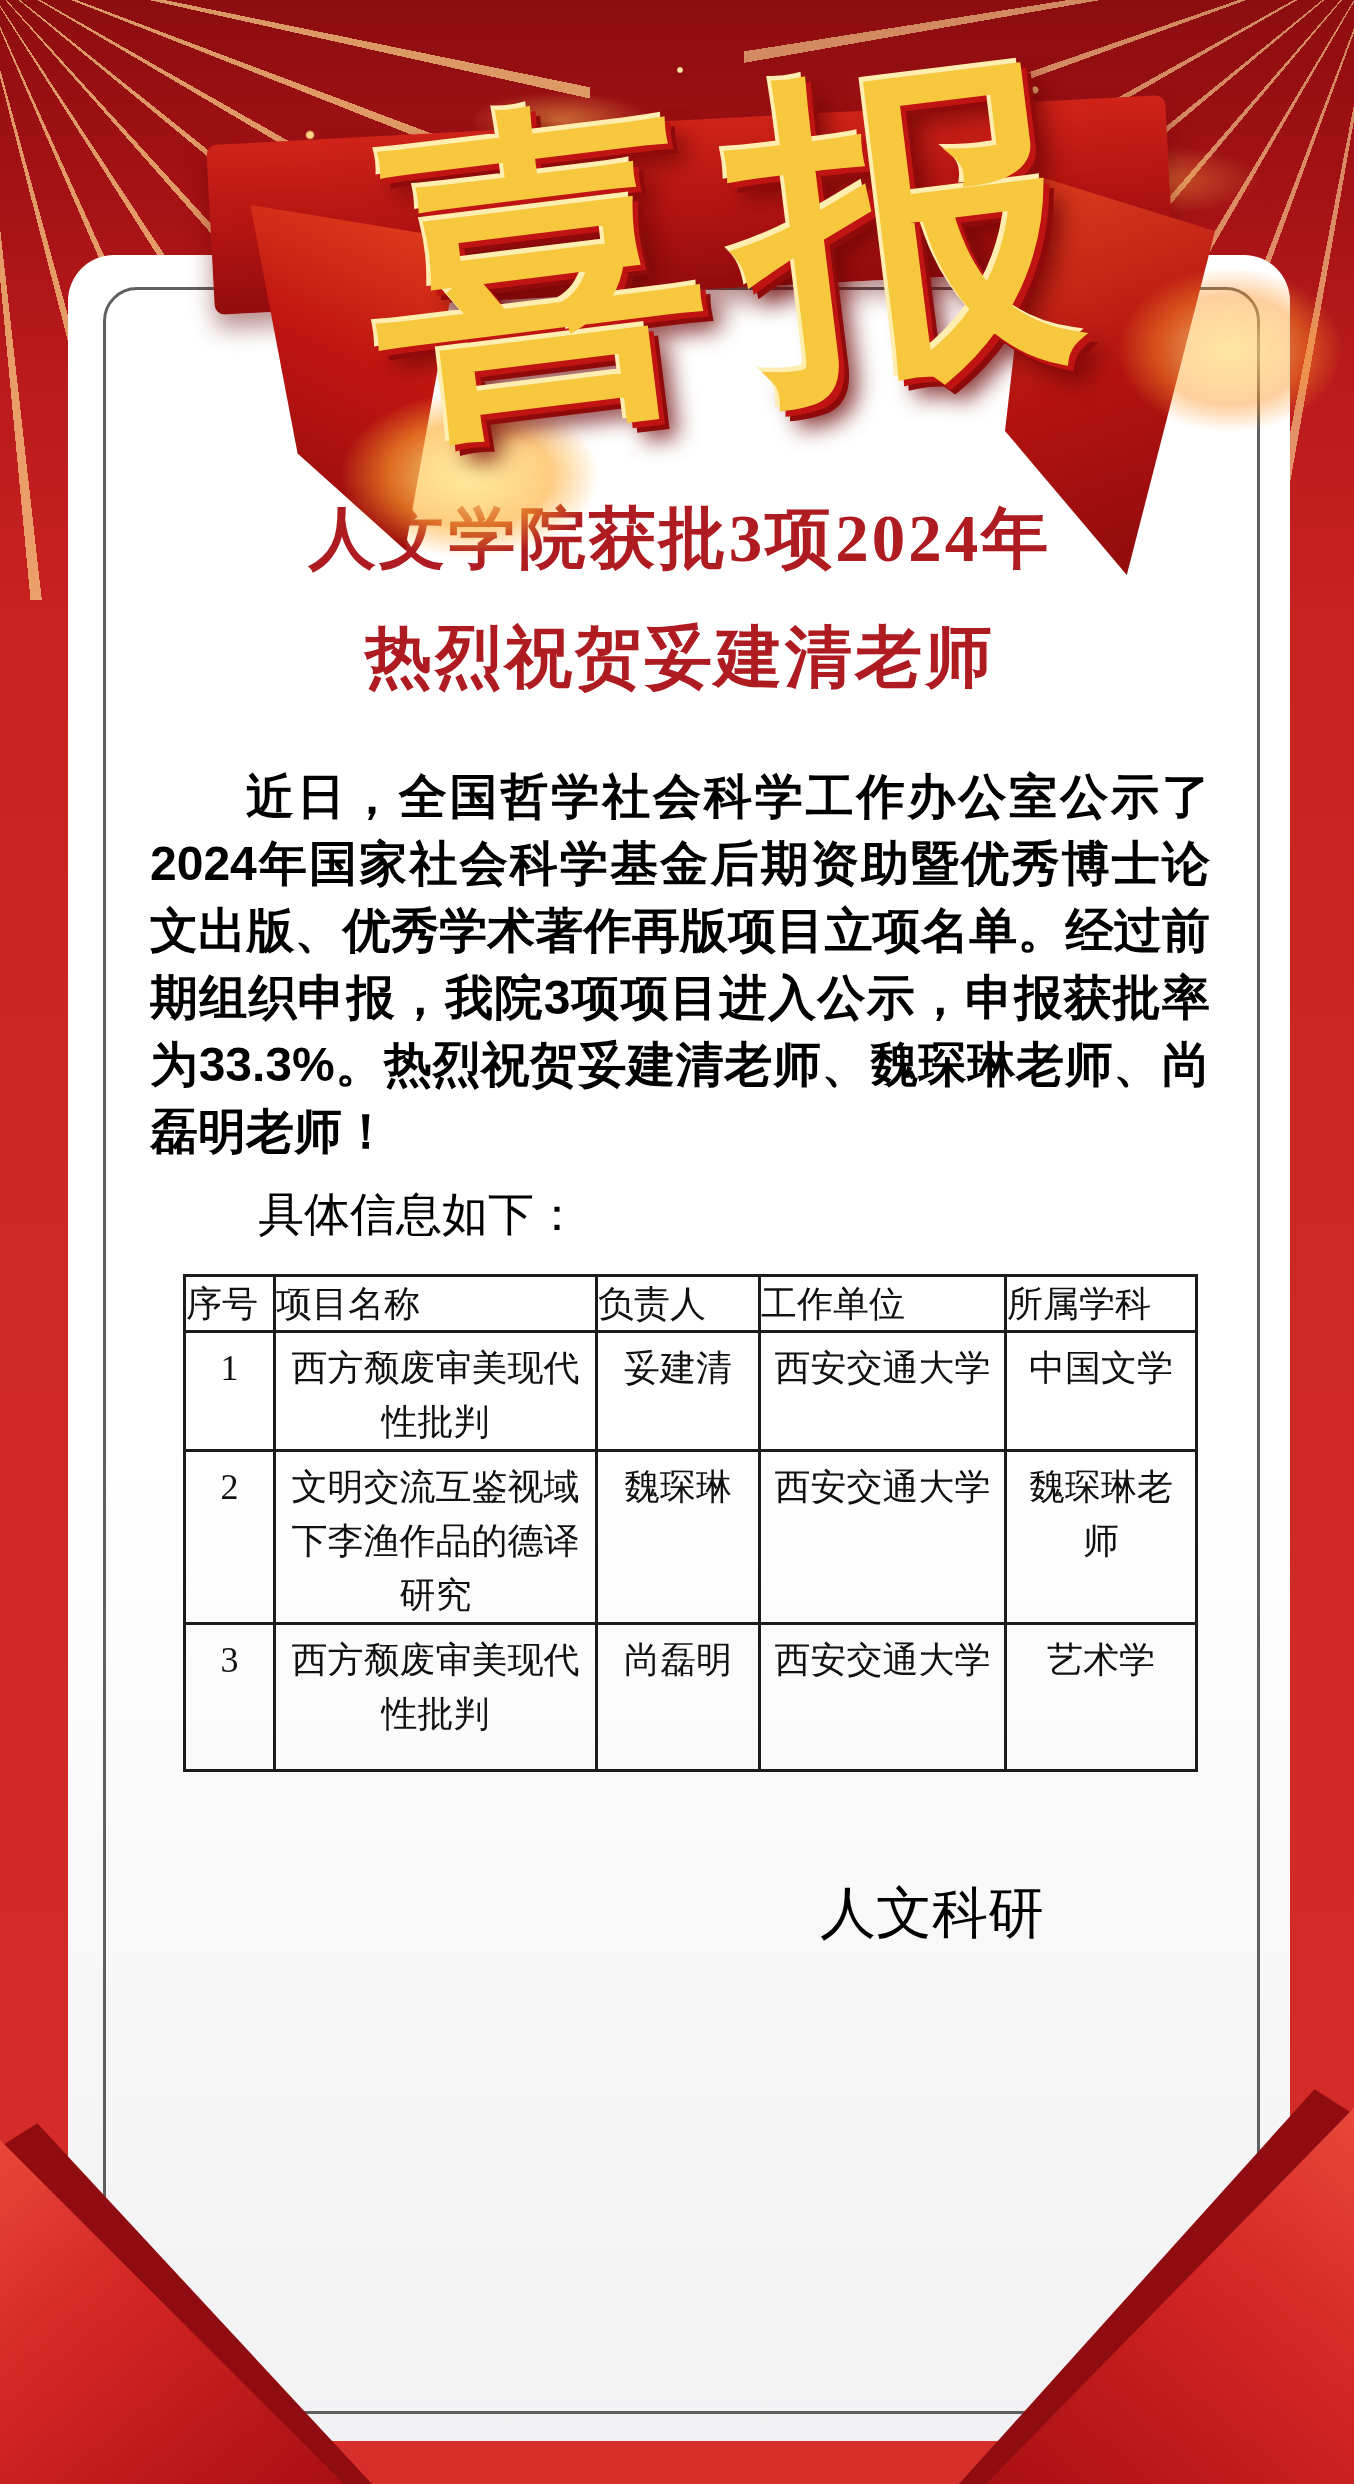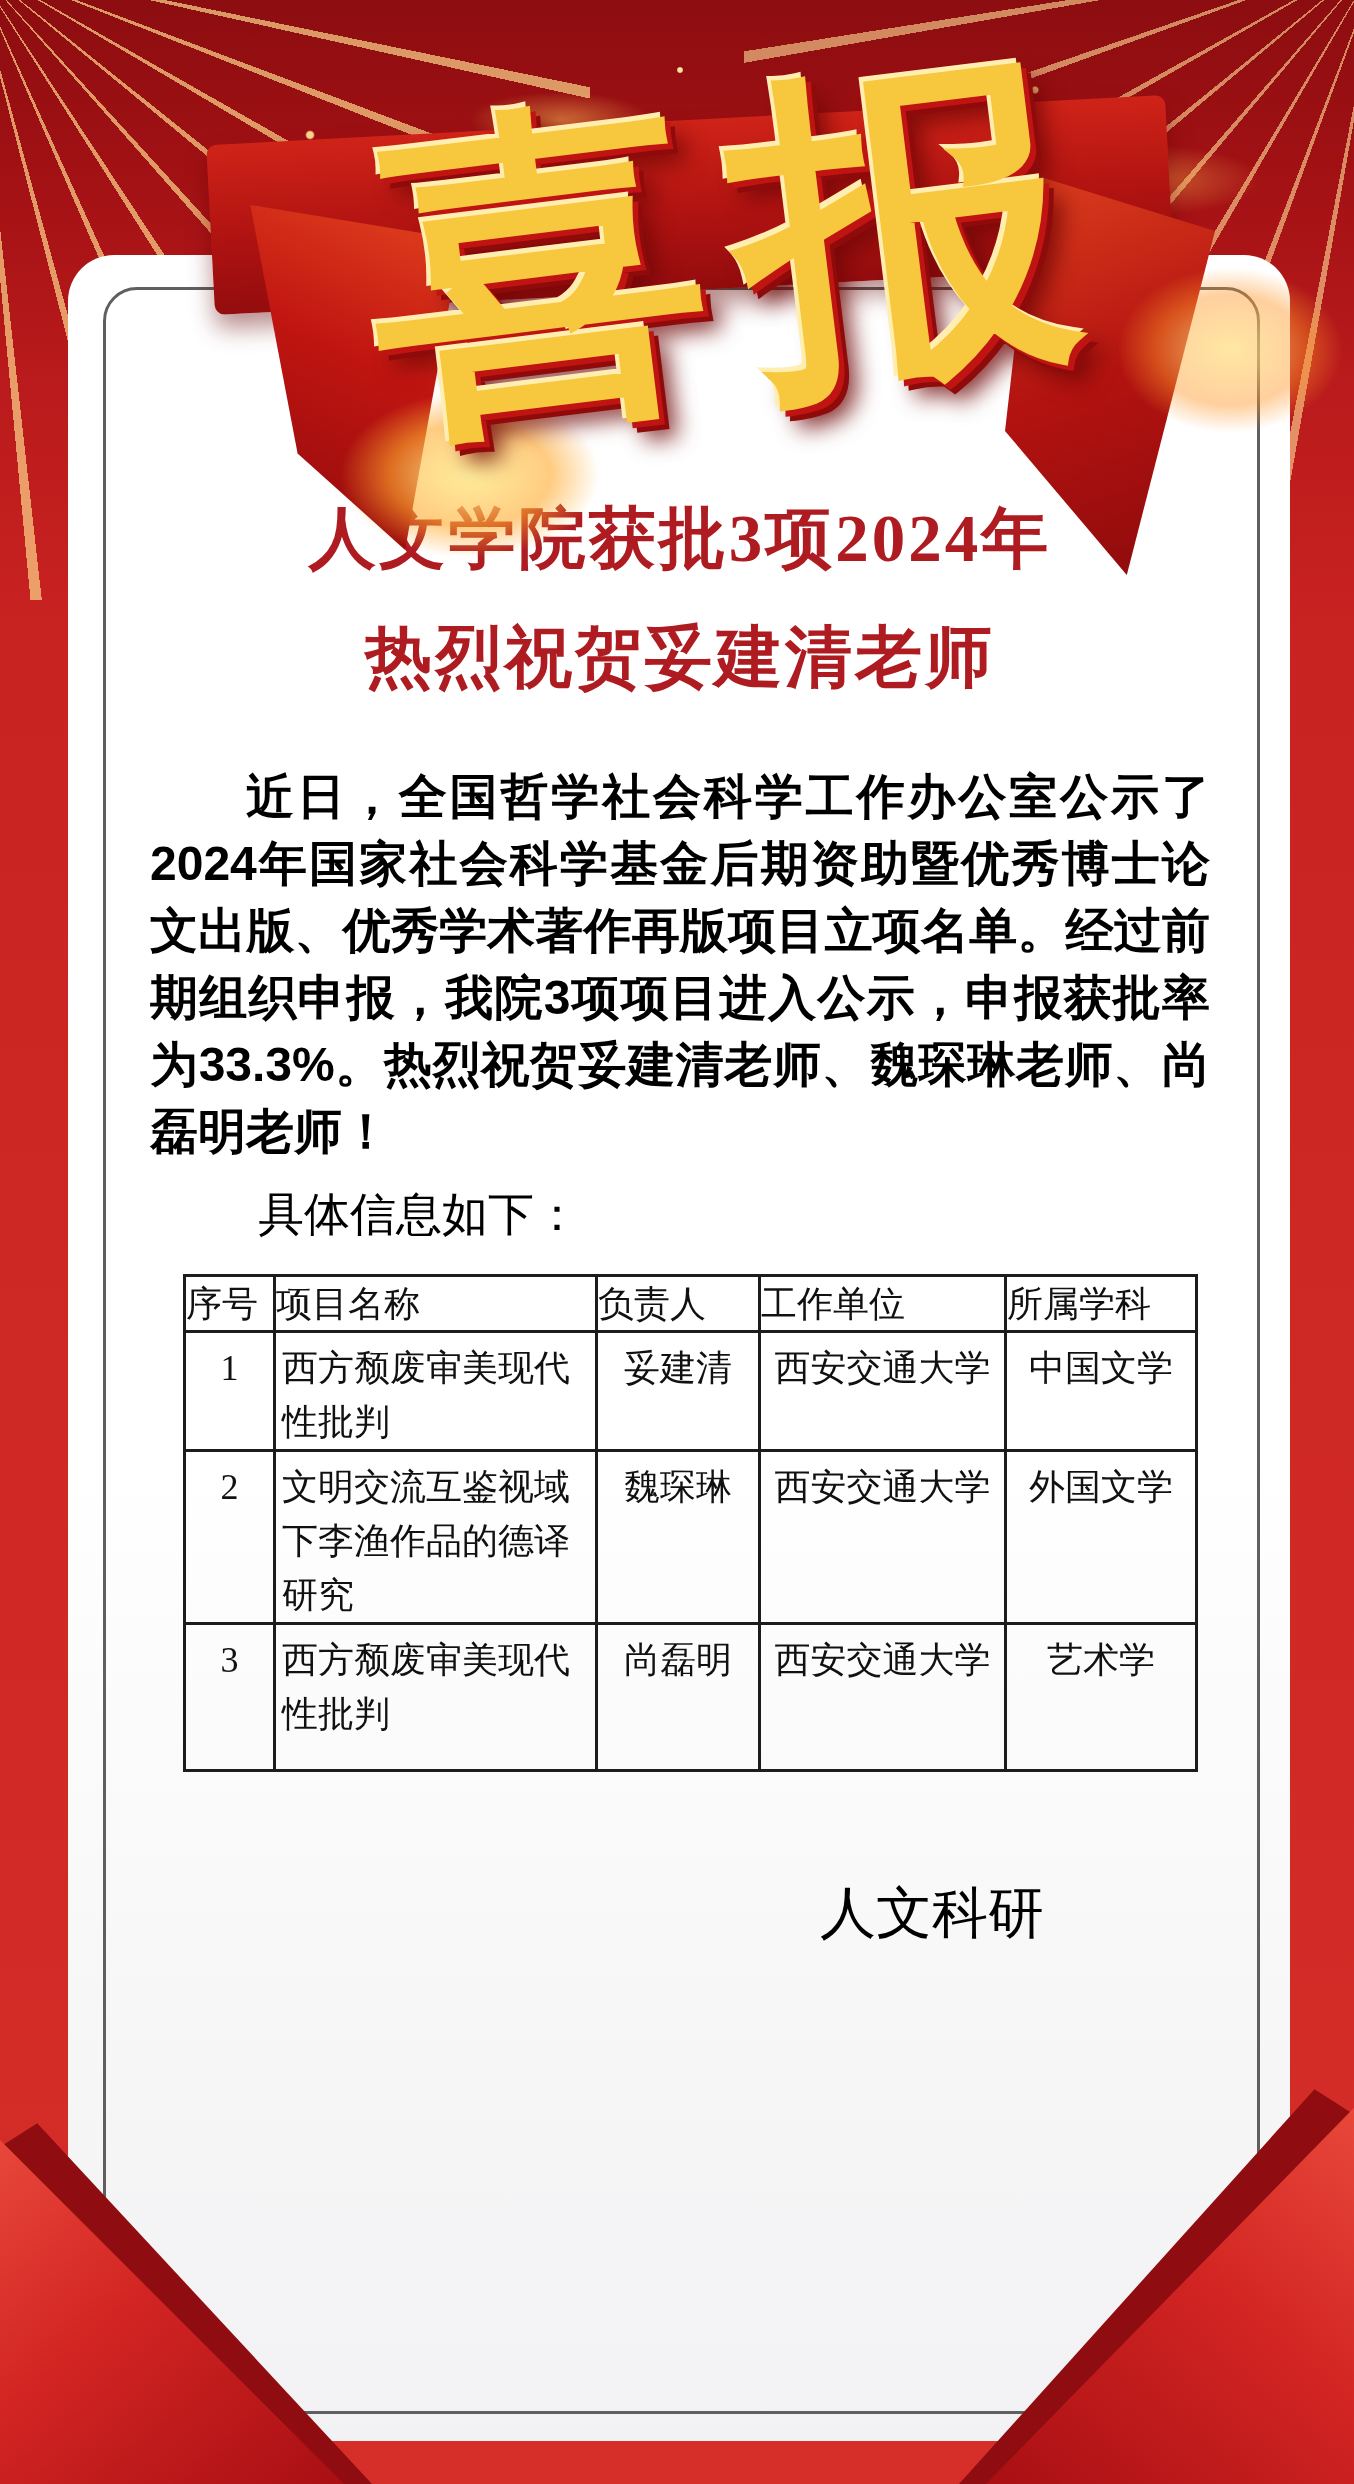--- a/index.html
+++ b/index.html
@@ -77,21 +77,21 @@
     overflow:hidden;
   }
   table.projects th{
     height:56px;font-weight:400;text-align:left;vertical-align:middle;
     line-height:40px;padding:0;
   }
   table.projects td{
     vertical-align:top;padding:8px 6px 0 6px;line-height:54px;
   }
   td.c-no,td.c-leader,td.c-unit,td.c-disc{text-align:center;}
-  td.c-project{text-align:left;padding-left:8px;}
+  td.c-project{text-align:center;padding-left:8px;}
   tr.r1 td{height:115px;}
   tr.r2 td{height:161px;}
   tr.r3 td{height:147px;}
   col.no{width:90px;}col.project{width:322px;}col.leader{width:163px;}
   col.unit{width:246px;}col.disc{width:191px;}
   
   .signature{
     margin:100px 128px 0 auto;width:300px;text-align:center;
     font-family:Liberation Sans, sans-serif;
     font-size:56px;line-height:82px;color:#000;white-space:nowrap;
@@ -201,21 +201,21 @@
           <td class="c-project">西方颓废审美现代性批判</td>
           <td class="c-leader">妥建清</td>
           <td class="c-unit">西安交通大学</td>
           <td class="c-disc">中国文学</td>
         </tr>
         <tr class="r2">
           <td class="c-no">2</td>
           <td class="c-project">文明交流互鉴视域下李渔作品的德译研究</td>
           <td class="c-leader">魏琛琳</td>
           <td class="c-unit">西安交通大学</td>
-          <td class="c-disc">外国文学</td>
+          <td class="c-disc">魏琛琳老师</td>
         </tr>
         <tr class="r3">
           <td class="c-no">3</td>
           <td class="c-project">西方颓废审美现代性批判</td>
           <td class="c-leader">尚磊明</td>
           <td class="c-unit">西安交通大学</td>
           <td class="c-disc">艺术学</td>
         </tr>
       </tbody>
     </table>

